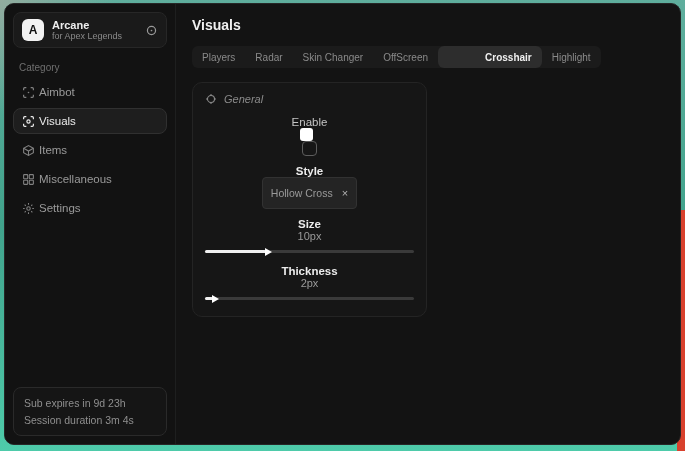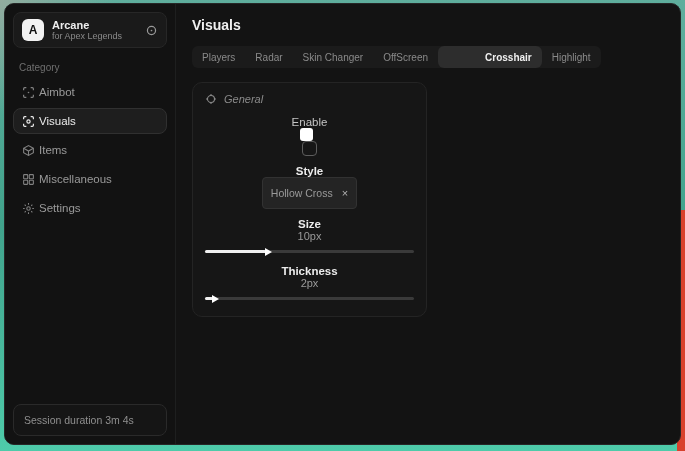--- a/index.html
+++ b/index.html
@@ -182,20 +182,21 @@
           <svg width="13" height="13" viewBox="0 0 24 24" fill="none" stroke="currentColor" stroke-width="2">
             <circle cx="12" cy="12" r="3.2"></circle>
             <path d="M12 2v3M12 19v3M2 12h3M19 12h3M4.9 4.9l2.1 2.1M17 17l2.1 2.1M19.1 4.9L17 7M7 17l-2.1 2.1"></path>
           </svg>
         </span>
         <span>Settings</span>
       </div>
     </nav>
 
     <div class="footer-card">
+      <div>Sub expires in 9d 23h</div>
       <div>Session duration 3m 4s</div>
     </div>
   </aside>
 
   <main class="main">
     <div class="page-title">Visuals</div>
 
     <div class="tabbar">
       <div class="tab">Players</div>
       <div class="tab">Radar</div>

